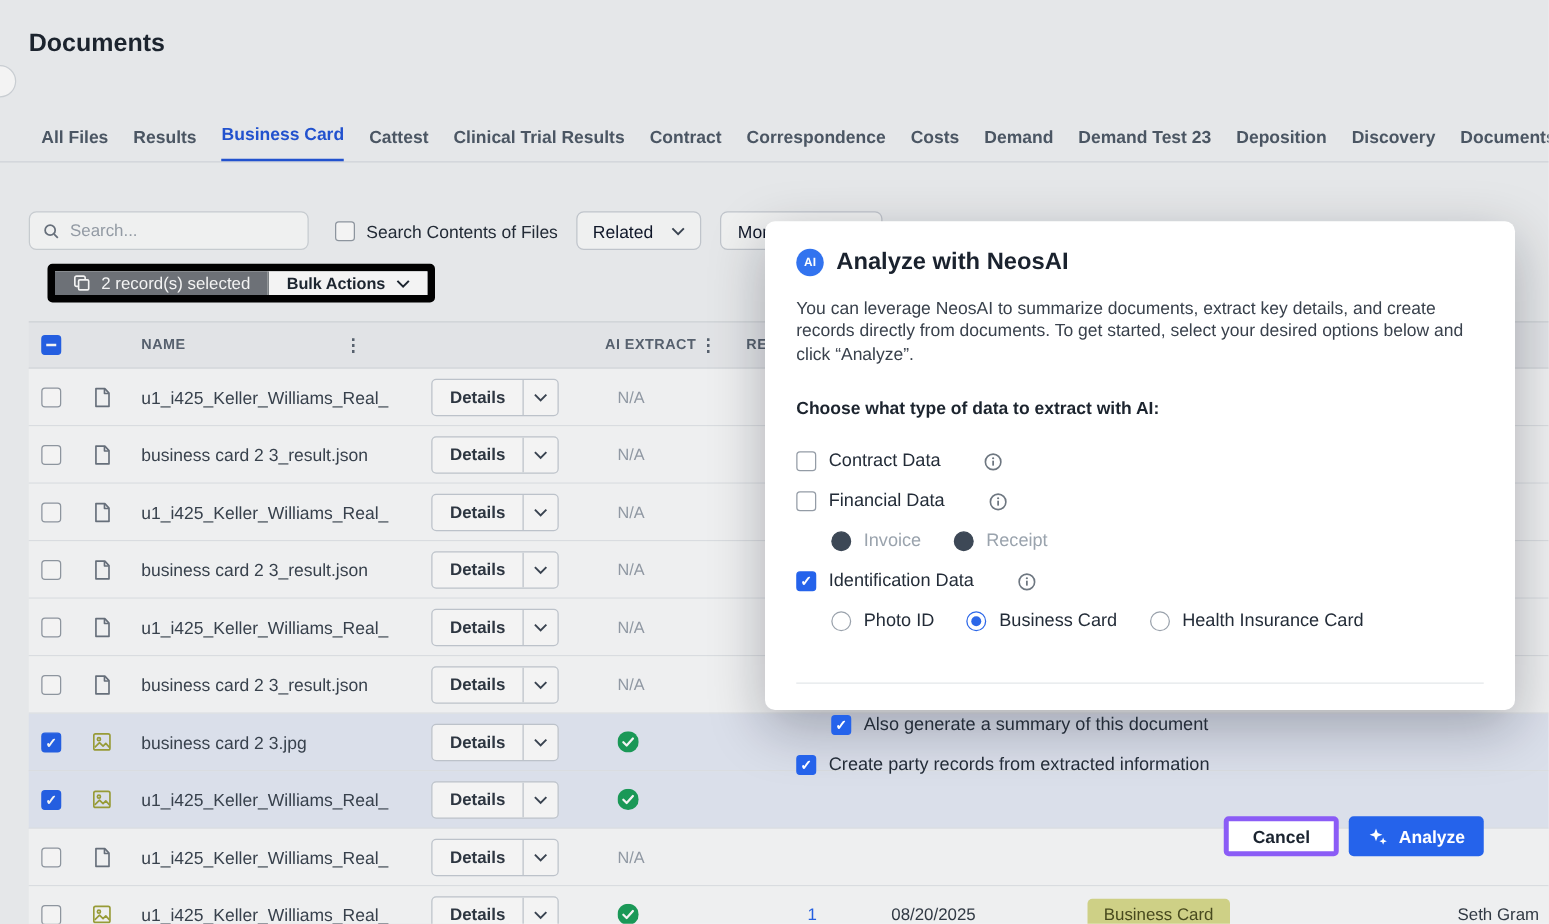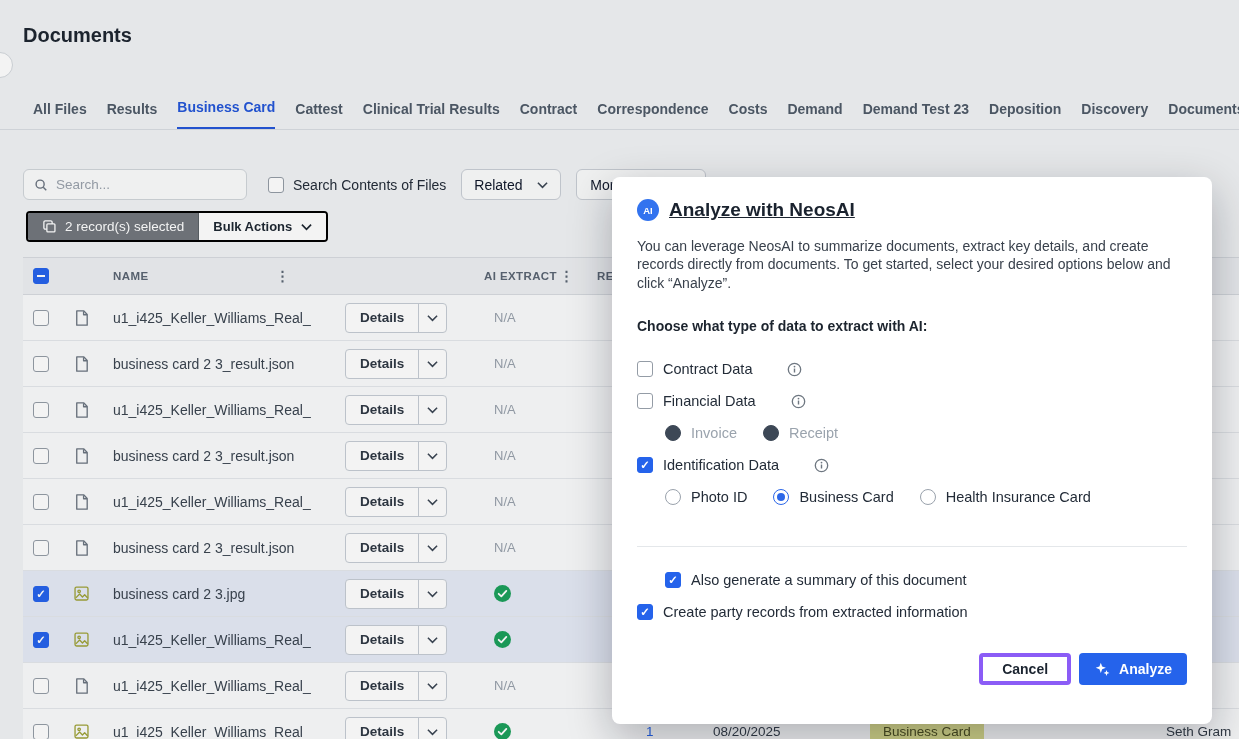--- a/index.html
+++ b/index.html
@@ -57,22 +57,22 @@
     height: 31px; display: flex; align-items: center; justify-content: space-between;
     border: 1px solid #c9ced5; border-radius: 6px; background: #fbfcfc;
     font-family: "Liberation Sans", sans-serif; font-size: 14px; color: #0f172a;
     cursor: pointer;
   }
   .dropdown-btn.related { width: 100px; margin-left: 15px; padding: 0 12px; }
   .dropdown-btn.more { width: 130px; margin-left: 15px; padding: 0 13px; justify-content: flex-start; }
 
   
   .bulkbar {
-    display: inline-flex; margin: 11px 0 0 26px; height: 31px;
-    border: 2px solid #000000; border-radius: 4px; overflow: hidden;
+    display: inline-flex; margin: 11px 0 0 38px; height: 31px;
+    border: 6px solid #000000; border-radius: 4px; overflow: hidden;
   }
   .bulk-left {
     display: flex; align-items: center; gap: 8px; padding: 0 14px;
     background: #72777d; color: #fff; font-size: 13.5px;
   }
   .bulk-right {
     display: flex; align-items: center; gap: 9px; padding: 0 14px;
     background: #ffffff; border: none; border-left: 1px solid #5a6066;
     font-family: "Liberation Sans", sans-serif; font-size: 13px; font-weight: 700; color: #1d2631;
     cursor: pointer;
@@ -154,31 +154,31 @@
   .radio.sel { border-color: #2c67e8; }
   .radio.sel::after {
     content: ""; position: absolute; width: 8px; height: 8px; border-radius: 50%;
     background: #2c67e8; top: 50%; left: 50%; transform: translate(-50%, -50%);
   }
   .radio.disabled { background: #3d4856; border-color: #3d4856; cursor: default; }
 
   
   .overlay { position: fixed; inset: 0; background: rgba(13, 18, 28, 0.05); z-index: 5; }
   .modal {
-    position: fixed; left: 612px; top: 177px; width: 600px; height: 547px;
+    position: fixed; left: 612px; top: 177px; width: 600px; height: 391px;
     background: #fff; border-radius: 8px; z-index: 10;
     box-shadow: 0 14px 44px rgba(10, 15, 30, 0.28);
     padding: 22px 25px 20px;
   }
   .m-head { display: flex; align-items: center; gap: 10px; }
   .ai-badge {
     width: 22px; height: 22px; border-radius: 50%; background: #3273ef; color: #fff;
     font-size: 9.5px; font-weight: 700; display: flex; align-items: center; justify-content: center;
   }
-  .m-head h2 { font-size: 19px; font-weight: 700; color: #1a222e; text-decoration: underline; }
+  .m-head h2 { font-size: 19px; font-weight: 700; color: #1a222e; }
   .m-desc { font-size: 14px; color: #39414c; line-height: 1.32; margin-top: 16px; width: 548px; }
   .m-choose { font-size: 14px; font-weight: 700; color: #1c242e; margin-top: 26px; }
   .opt-row { display: flex; align-items: center; margin-top: 14px; min-height: 18px; }
   .opt-row.first { margin-top: 26px; }
   .opt-row.sub { padding-left: 28px; }
   .opt-label { font-size: 14.5px; color: #232c38; margin-left: 10px; }
   .opt-row .opt-label:not(:last-child) { margin-right: 26px; }
   .opt-label.dis { color: #9aa3ad; }
   .info { display: inline-flex; margin-left: 9px; cursor: pointer; }
   .m-divider { height: 1px; background: #e4e7ea; margin-top: 40px; }

